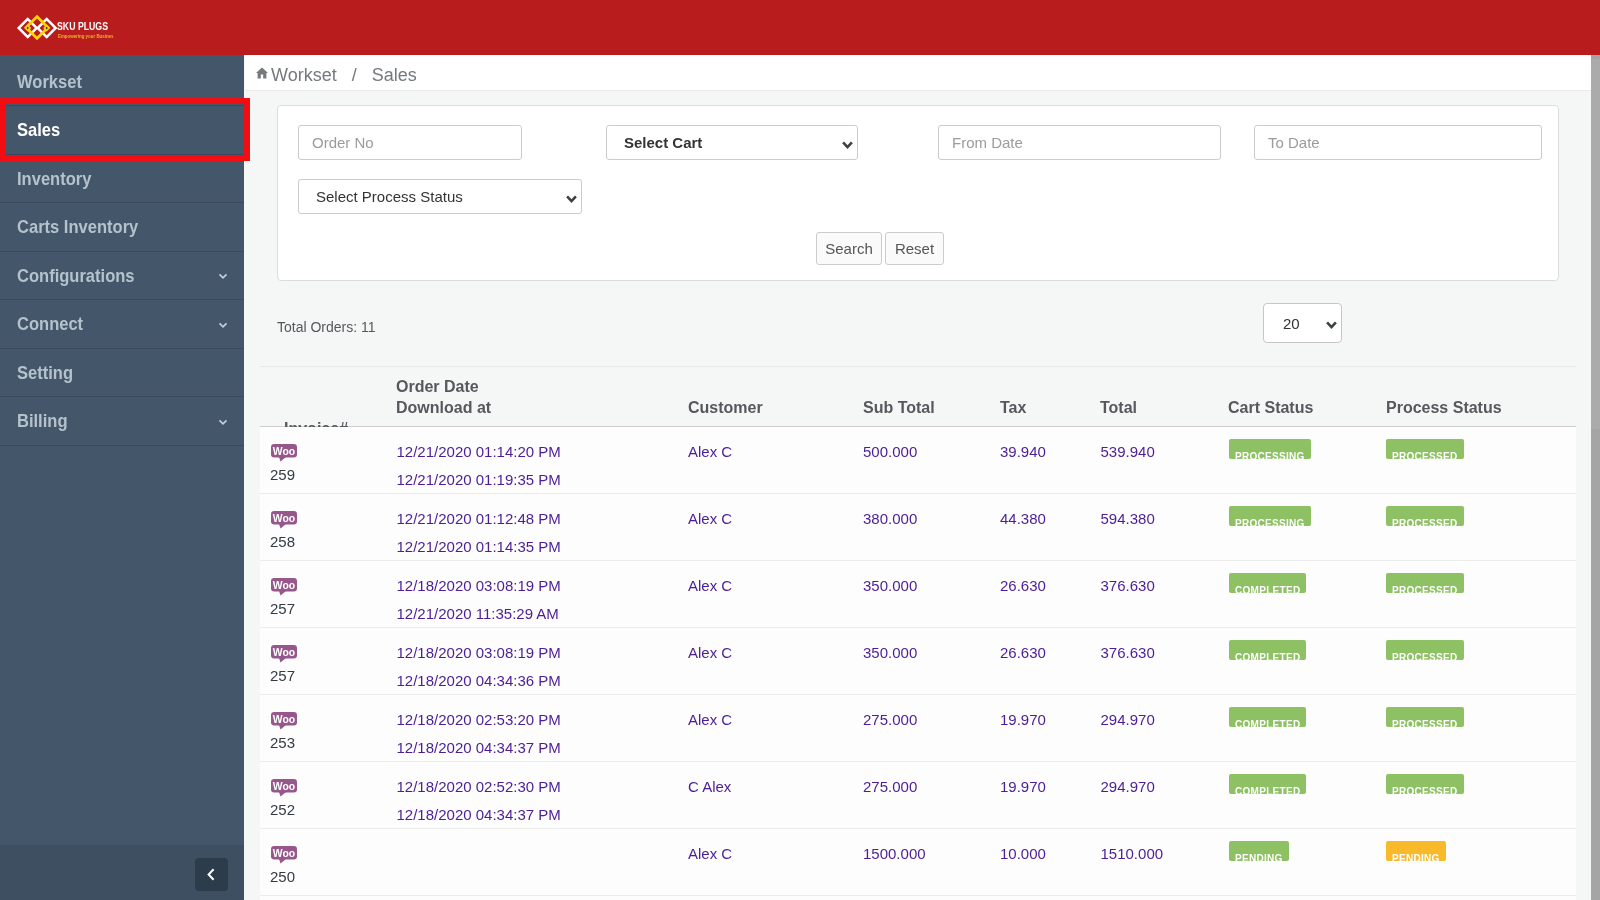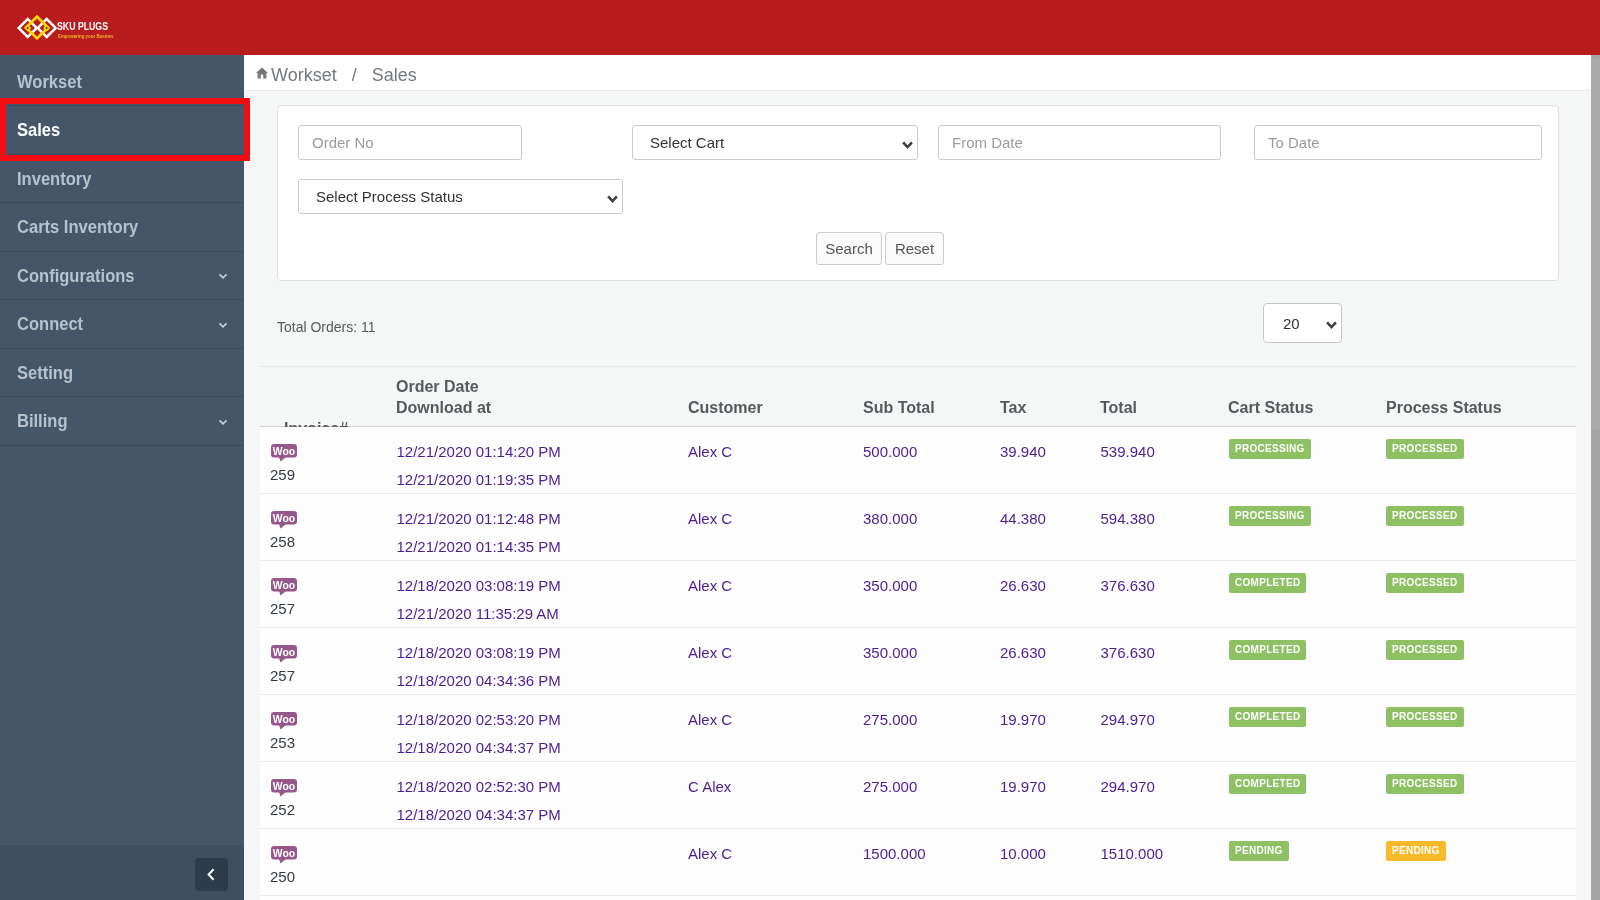--- a/index.html
+++ b/index.html
@@ -39,21 +39,21 @@
 #pagesel { position:absolute; left:1018px; top:248px; width:79px; height:40px; border:1px solid #c6c6c6; border-radius:4px; background:#fff; font-size:15px; color:#333; line-height:40px; padding-left:19px; }
 
 
 #table { position:absolute; left:15px; top:311px; width:1316px; height:534px; border-top:1px solid #e8e8e8; }
 .hcell { position:absolute; font-size:16px; font-weight:bold; color:#55595d; }
 #thead { position:absolute; left:0; top:0; width:1316px; height:60px; border-bottom:1px solid #cfcfcf; }
 .row { position:absolute; left:0; width:1316px; height:67px; background:#fdfdfd; border-bottom:1px solid #ebebeb; }
 .cell { position:absolute; font-size:15px; color:#4c1d95; line-height:28px; }
 .woo { position:absolute; left:11px; top:16.5px; width:26px; height:18px; }
 .inum { position:absolute; left:10px; top:39px; font-size:15px; color:#333b44; }
-.badge { position:absolute; top:12px; height:19.5px; border-radius:2px; color:#fff; font-size:10px; font-weight:bold; letter-spacing:0.3px; line-height:19.5px; padding:0 6px; }
+.badge { position:absolute; top:12px; height:19.5px; border-radius:2px; color:#fff; font-size:10px; font-weight:bold; letter-spacing:0.3px; line-height:19.5px; padding:8px 6px; }
 .bgreen { background:#8dc163; }
 .byellow { background:#f8ba2a; }
 
 
 #sbar { position:absolute; left:1591px; top:55px; width:9px; height:845px; background:#a5a5a5; }
 #sthumb { position:absolute; left:0; top:4px; width:9px; height:370px; background:#ababab; }
 </style>
 </head>
 <body>
 
@@ -123,28 +123,28 @@
 <div id="main">
   <div id="crumbbar">
     <svg class="abs" style="left:11px;top:11.5px" width="12" height="12" viewBox="0 0 15 14">
       <path d="M7.5 0 L15 7 L13 7 L13 14 L9 14 L9 9 L6 9 L6 14 L2 14 L2 7 L0 7 Z" fill="#75797d"></path>
     </svg>
     <div class="txt">Workset&nbsp;&nbsp; /&nbsp;&nbsp; Sales</div>
   </div>
 
   <div id="fpanel">
     <div class="finput" style="left:20px; top:19px; width:224px;">Order No</div>
-    <div class="fselect" style="left:354px; top:19px; width:286px;">Select Cart
+    <div class="fselect" style="left:328px; top:19px; width:252px;font-weight:bold;">Select Cart
       <svg class="scaret" viewBox="0 0 10 10">
           <path d="M1 3 L5 7.4 L9 3" fill="none" stroke="#3c4043" stroke-width="2.3"></path>
         </svg>
     </div>
     <div class="finput" style="left:660px; top:19px; width:283px;">From Date</div>
     <div class="finput" style="left:976px; top:19px; width:288px;">To Date</div>
-    <div class="fselect" style="left:20px; top:72.5px; width:325px;">Select Process Status
+    <div class="fselect" style="left:20px; top:72.5px; width:284px;">Select Process Status
       <svg class="scaret" viewBox="0 0 10 10">
           <path d="M1 3 L5 7.4 L9 3" fill="none" stroke="#3c4043" stroke-width="2.3"></path>
         </svg>
     </div>
     <div class="btn" style="left:538px; width:66px;">Search</div>
     <div class="btn" style="left:607px; width:59px;">Reset</div>
   </div>
 
   <div id="totaltxt">Total Orders: 11</div>
   <div id="pagesel">20

